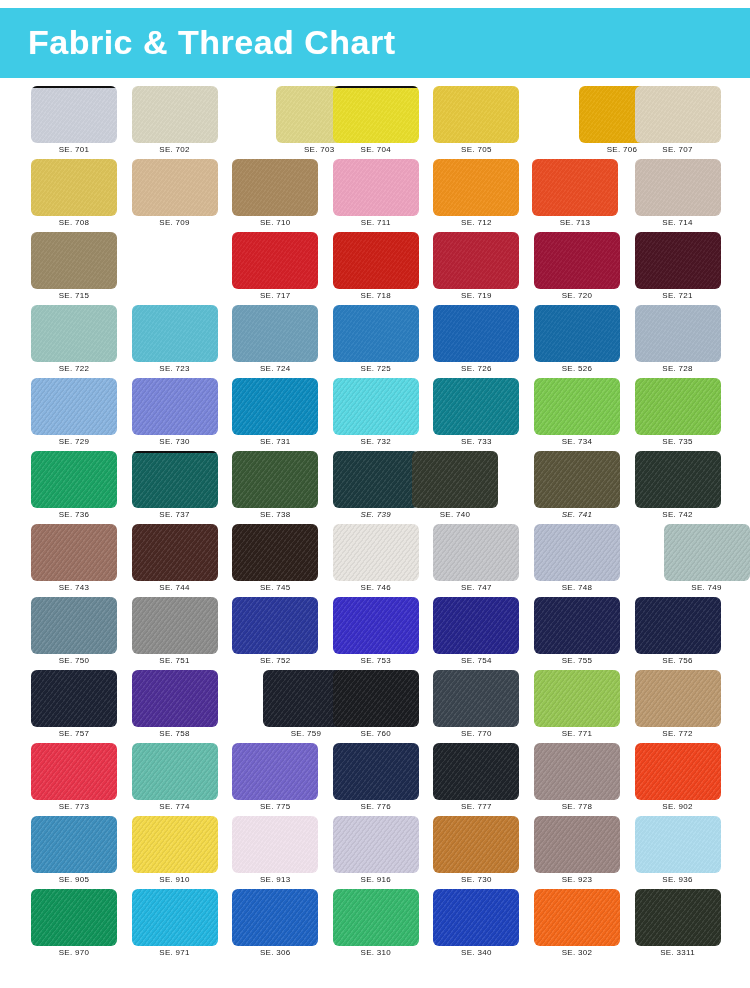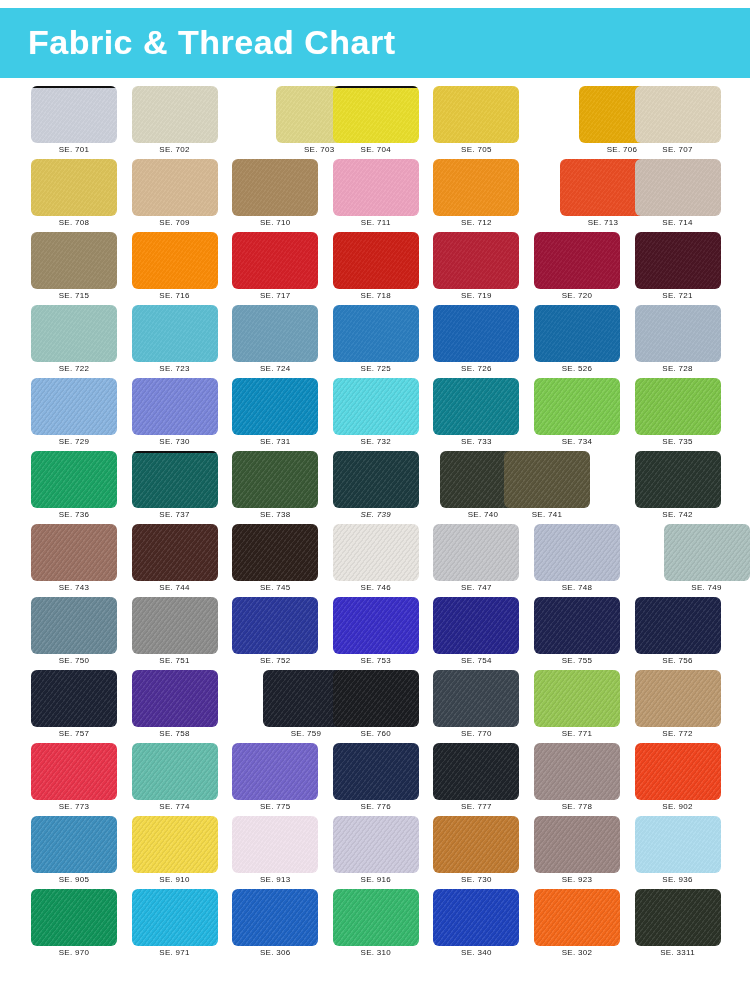--- a/index.html
+++ b/index.html
@@ -166,37 +166,33 @@
         <div class="swatch-label">SE. 710</div>
       </div>
       <div class="swatch-cell" style="left: 332.8px;">
         <div class="swatch-chip smooth" style="background-color: rgb(237, 163, 191);"></div>
         <div class="swatch-label">SE. 711</div>
       </div>
       <div class="swatch-cell" style="left: 433.4px;">
         <div class="swatch-chip smooth" style="background-color: rgb(239, 145, 29);"></div>
         <div class="swatch-label">SE. 712</div>
       </div>
-      <div class="swatch-cell" style="left: 534px; padding-left: 26px;">
+      <div class="swatch-cell" style="left: 506px; padding-left: 26px;">
         <div class="swatch-chip smooth" style="background-color: rgb(233, 77, 36);"></div>
         <div class="swatch-label">SE. 713</div>
       </div>
       <div class="swatch-cell" style="left: 634.6px;">
         <div class="swatch-chip smooth" style="background-color: rgb(203, 188, 177);"></div>
         <div class="swatch-label">SE. 714</div>
       </div>
     </div>
     <div class="swatch-row">
       <div class="swatch-cell" style="left: 31px;">
         <div class="swatch-chip smooth" style="background-color: rgb(155, 138, 103);"></div>
         <div class="swatch-label">SE. 715</div>
-      </div>
-      <div class="swatch-cell" style="left: 131.6px;">
-        <div class="swatch-chip smooth" style="background-color: rgb(250, 139, 7);"></div>
-        <div class="swatch-label">SE. 716</div>
       </div>
       <div class="swatch-cell" style="left: 232.2px;">
         <div class="swatch-chip smooth" style="background-color: rgb(212, 32, 40);"></div>
         <div class="swatch-label">SE. 717</div>
       </div>
       <div class="swatch-cell" style="left: 332.8px;">
         <div class="swatch-chip smooth" style="background-color: rgb(204, 32, 23);"></div>
         <div class="swatch-label">SE. 718</div>
       </div>
       <div class="swatch-cell" style="left: 433.4px;">
@@ -282,25 +278,25 @@
         <div class="swatch-label">SE. 737</div>
       </div>
       <div class="swatch-cell" style="left: 232.2px;">
         <div class="swatch-chip" style="background-color: rgb(58, 89, 54);"></div>
         <div class="swatch-label">SE. 738</div>
       </div>
       <div class="swatch-cell" style="left: 332.8px; font-style: italic;">
         <div class="swatch-chip" style="background-color: rgb(29, 59, 64);"></div>
         <div class="swatch-label">SE. 739</div>
       </div>
-      <div class="swatch-cell" style="left: 440px;">
+      <div class="swatch-cell" style="left: 412px;">
         <div class="swatch-chip" style="background-color: rgb(52, 58, 47);"></div>
         <div class="swatch-label">SE. 740</div>
       </div>
-      <div class="swatch-cell" style="left: 504px;">
+      <div class="swatch-cell" style="left: 534px; font-style: italic;">
         <div class="swatch-chip" style="background-color: rgb(91, 86, 60);"></div>
         <div class="swatch-label">SE. 741</div>
       </div>
       <div class="swatch-cell" style="left: 634.6px;">
         <div class="swatch-chip" style="background-color: rgb(41, 54, 47);"></div>
         <div class="swatch-label">SE. 742</div>
       </div>
     </div>
     <div class="swatch-row">
       <div class="swatch-cell" style="left: 31px;">

